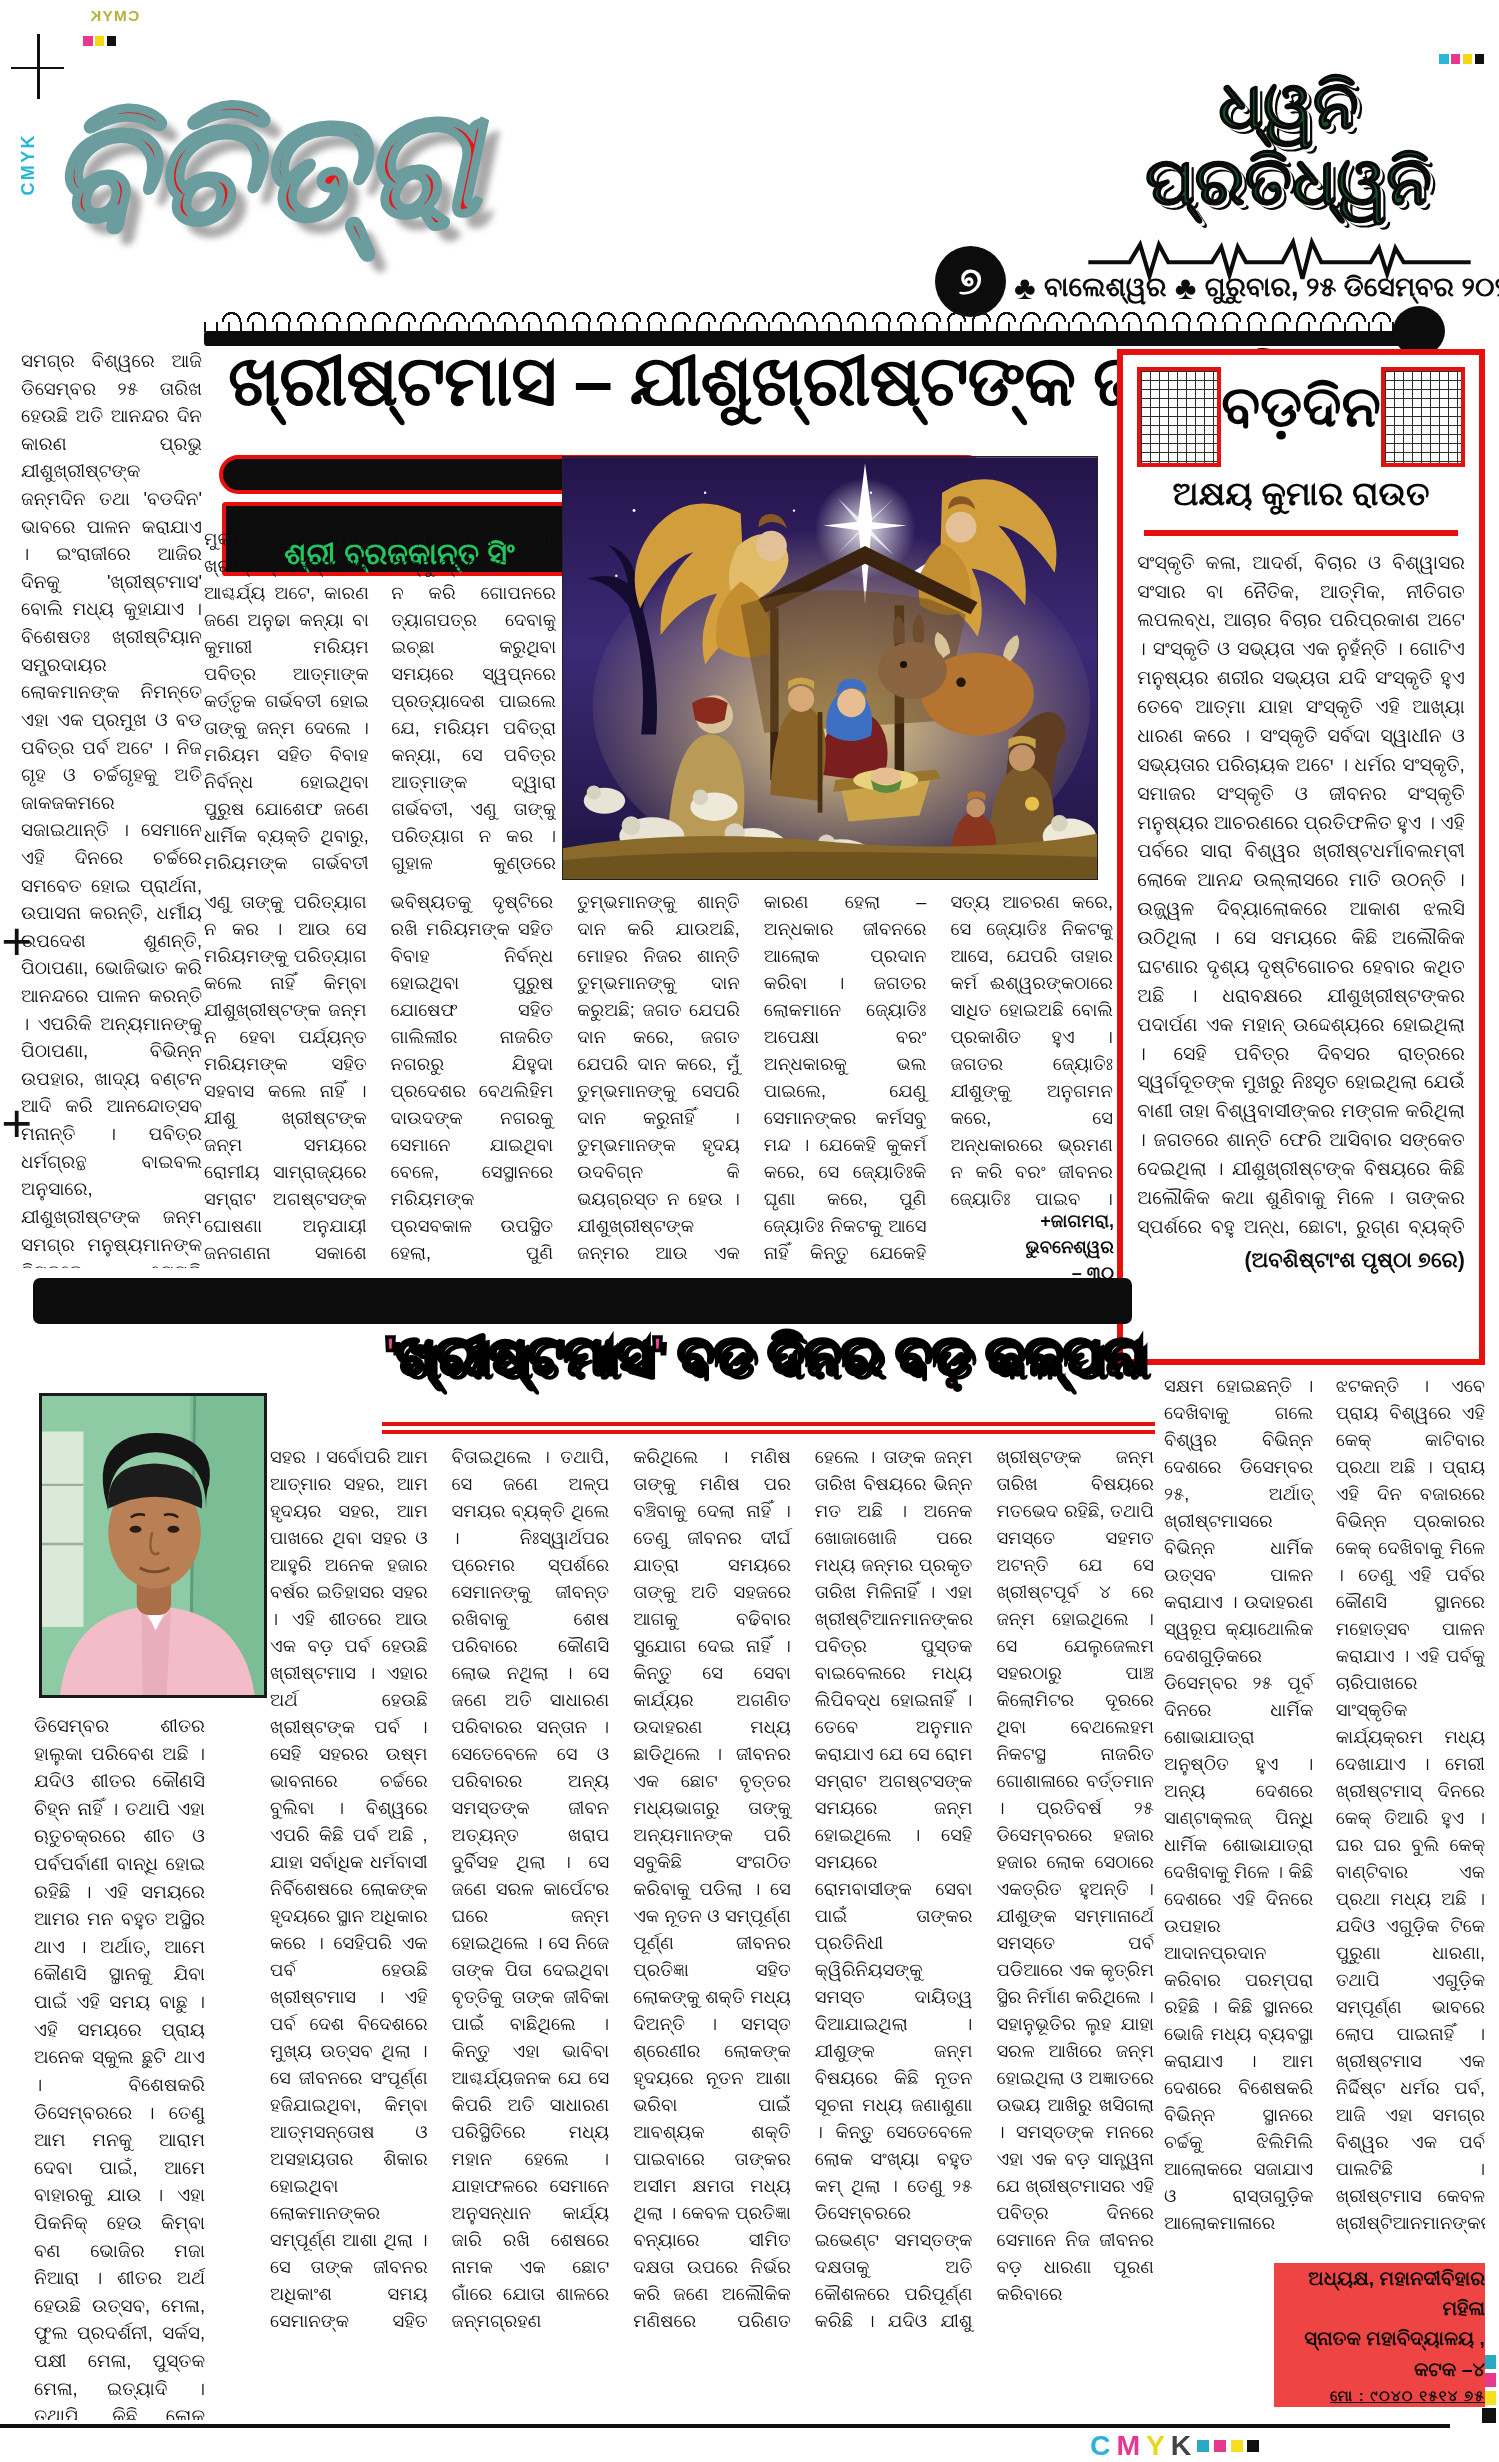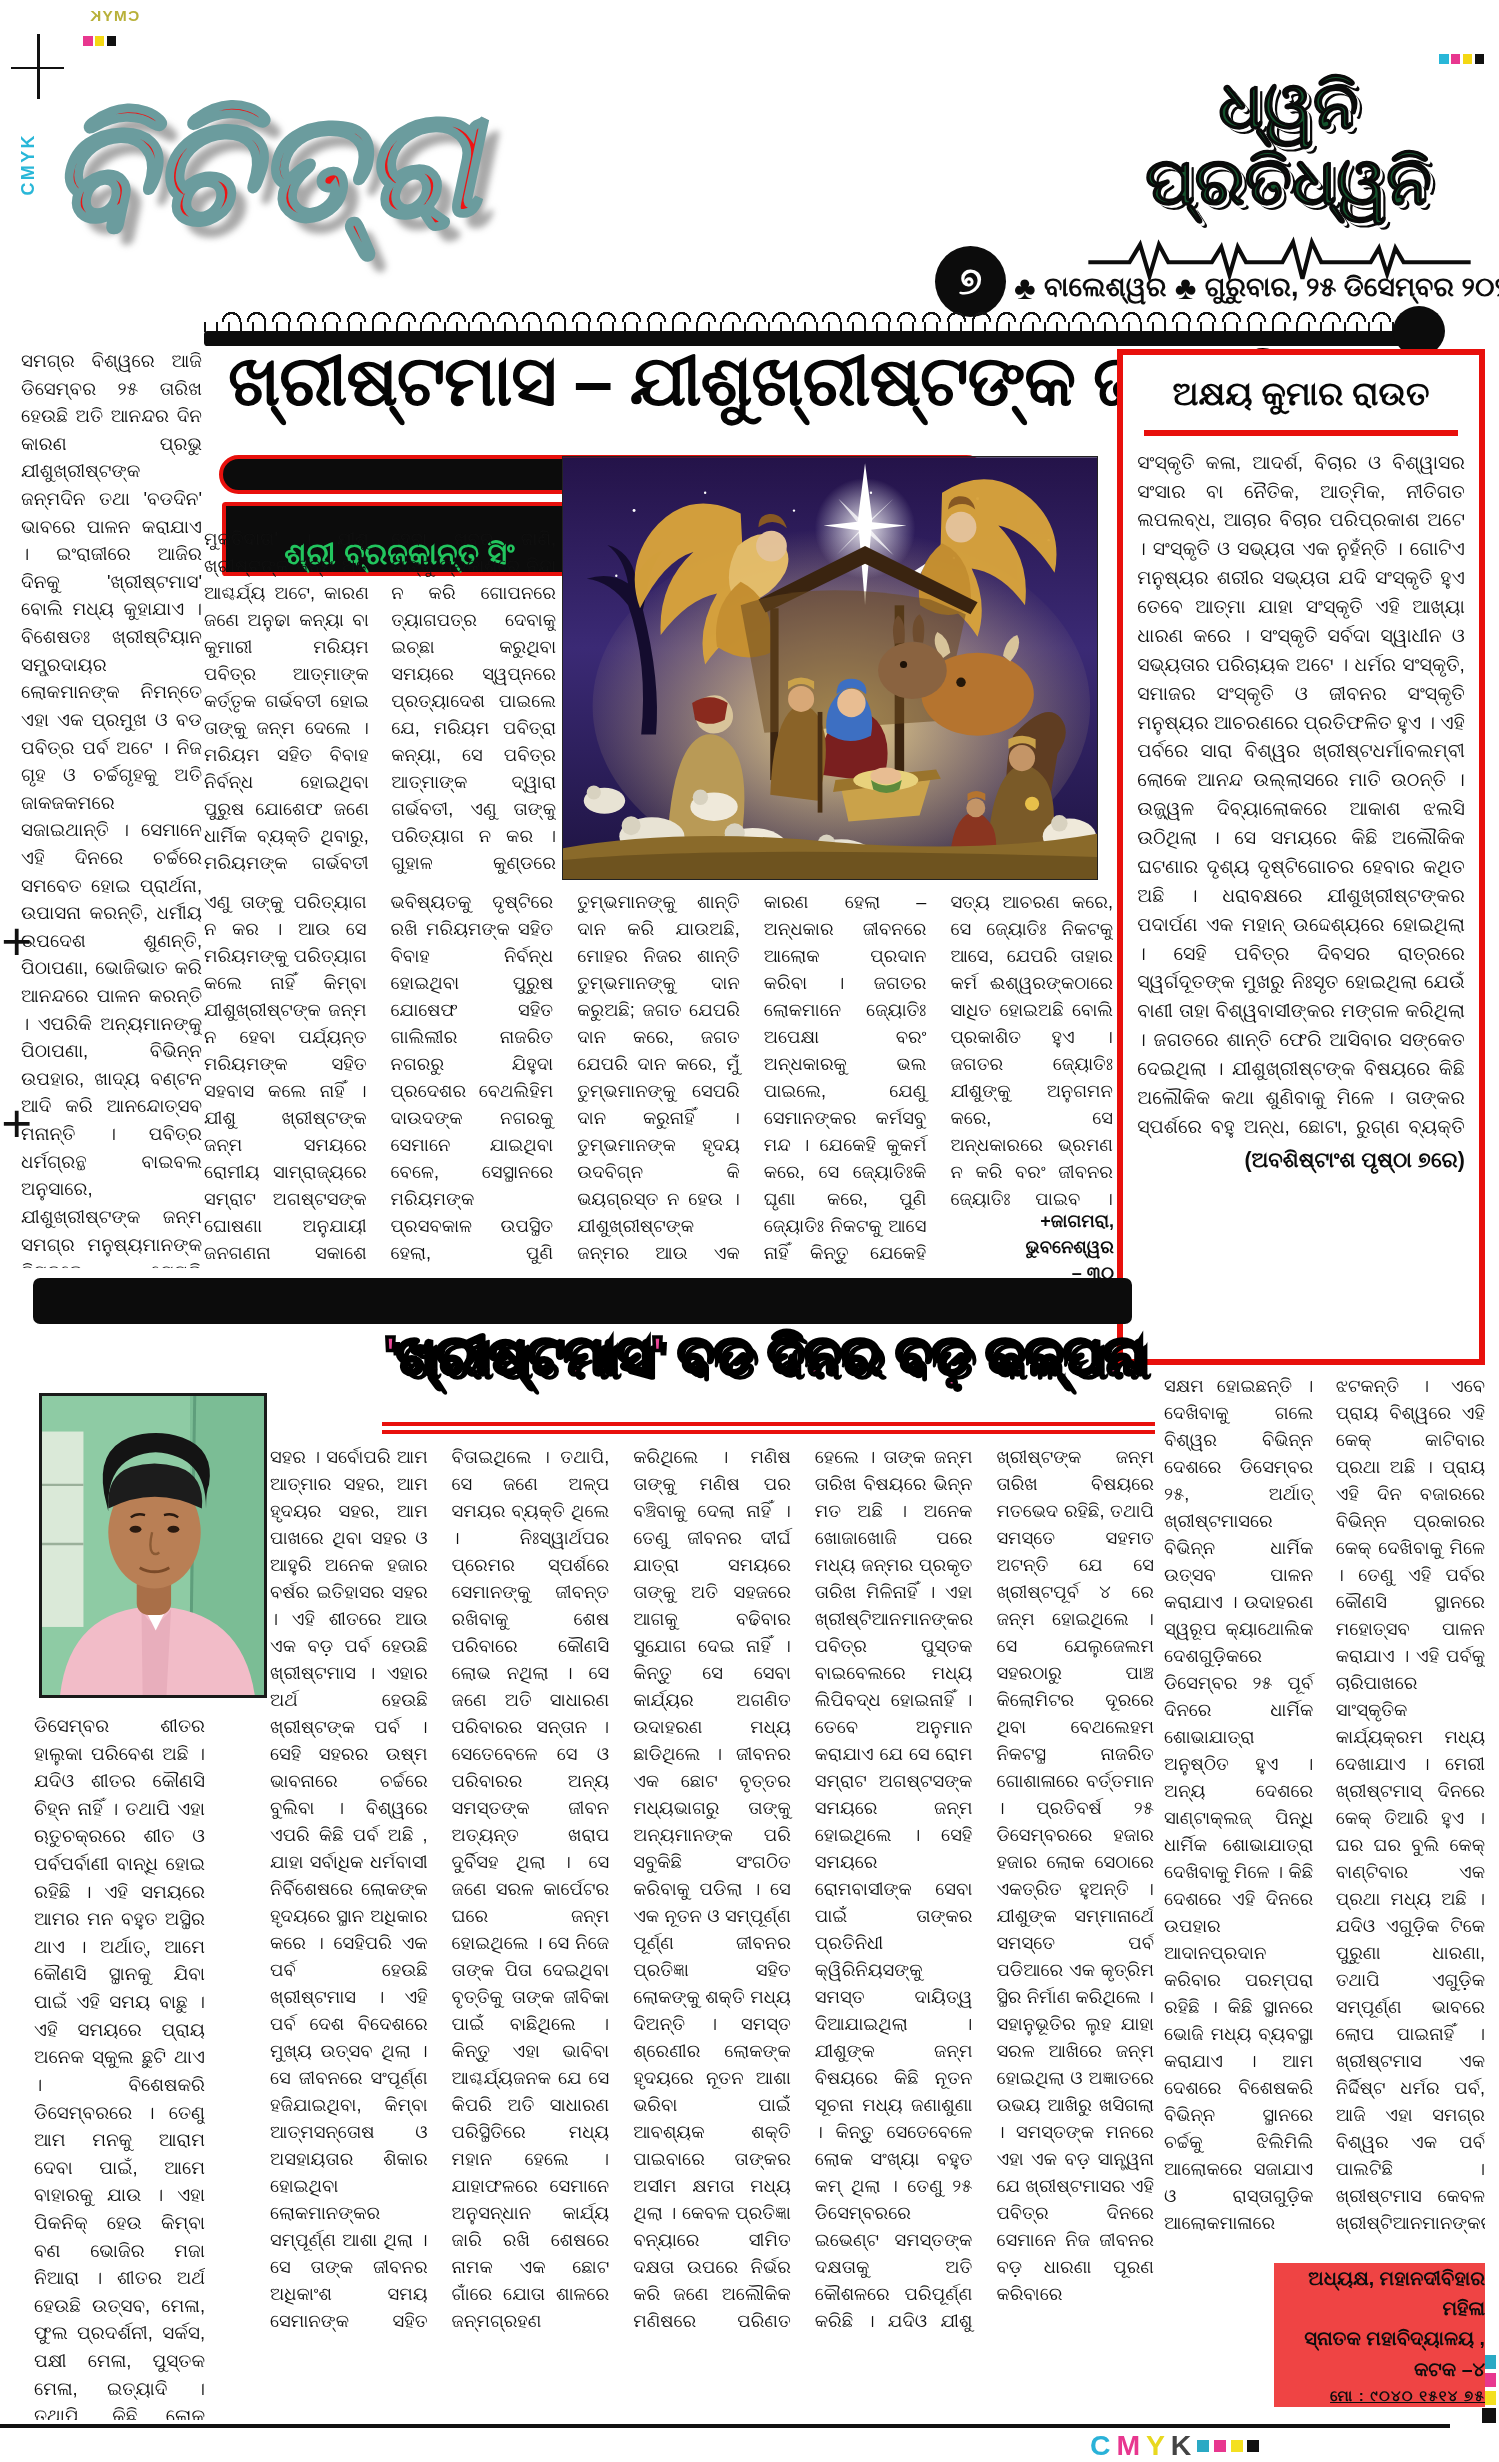--- a/index.html
+++ b/index.html
@@ -307,20 +307,25 @@
         <ellipse cx="70" cy="580" rx="35" ry="22" fill="#e8e3d4"></ellipse>
           <circle cx="52" cy="566" r="12" fill="#d8d2c0"></circle>
       </g>
 
       <path d="M0 660 q200 -35 460 -10 q250 20 445 -15 l0 80 -905 0 z" fill="#8a6a2a"></path>
       <path d="M0 680 q240 -25 905 -5 l0 40 -905 0 z" fill="#6e531f"></path>
     </svg>
   </div>
 
   <div class="redbox">
+    <div class="redbox-head">
+      <div class="grid-square"></div>
+      <div class="redbox-title">ବଡ଼ଦିନ</div>
+      <div class="grid-square"></div>
+    </div>
     <div class="redbox-author">ଅକ୍ଷୟ କୁମାର ରାଉତ</div>
     <div class="red-rule"></div>
     <div class="redbox-body body-text">ସଂସ୍କୃତି କଳା, ଆଦର୍ଶ, ବିଚାର ଓ ବିଶ୍ୱାସର ସଂସାର ବା ନୈତିକ, ଆତ୍ମିକ, ନୀତିଗତ ଲପଲବ୍ଧ, ଆଚାର ବିଚାର ପରିପ୍ରକାଶ ଅଟେ । ସଂସ୍କୃତି ଓ ସଭ୍ୟତା ଏକ ନୁହଁନ୍ତି । ଗୋଟିଏ ମନୁଷ୍ୟର ଶରୀର ସଭ୍ୟତା ଯଦି ସଂସ୍କୃତି ହୁଏ ତେବେ ଆତ୍ମା ଯାହା ସଂସ୍କୃତି ଏହି ଆଖ୍ୟା ଧାରଣ କରେ । ସଂସ୍କୃତି ସର୍ବଦା ସ୍ୱାଧୀନ ଓ ସଭ୍ୟତାର ପରିଚାୟକ ଅଟେ । ଧର୍ମର ସଂସ୍କୃତି, ସମାଜର ସଂସ୍କୃତି ଓ ଜୀବନର ସଂସ୍କୃତି ମନୁଷ୍ୟର ଆଚରଣରେ ପ୍ରତିଫଳିତ ହୁଏ । ଏହି ପର୍ବରେ ସାରା ବିଶ୍ୱର ଖ୍ରୀଷ୍ଟଧର୍ମାବଲମ୍ବୀ ଲୋକେ ଆନନ୍ଦ ଉଲ୍ଲାସରେ ମାତି ଉଠନ୍ତି । ଉଜ୍ଜ୍ୱଳ ଦିବ୍ୟାଲୋକରେ ଆକାଶ ଝଲସି ଉଠିଥିଲା । ସେ ସମୟରେ କିଛି ଅଲୌକିକ ଘଟଣାର ଦୃଶ୍ୟ ଦୃଷ୍ଟିଗୋଚର ହେବାର କଥିତ ଅଛି ।    ଧରାବକ୍ଷରେ ଯୀଶୁଖ୍ରୀଷ୍ଟଙ୍କର ପଦାର୍ପଣ ଏକ ମହାନ୍ ଉଦ୍ଦେଶ୍ୟରେ ହୋଇଥିଲା । ସେହି ପବିତ୍ର ଦିବସର ରାତ୍ରରେ ସ୍ୱର୍ଗଦୂତଙ୍କ ମୁଖରୁ ନିଃସୃତ ହୋଇଥିଲା ଯେଉଁ ବାଣୀ ତାହା ବିଶ୍ୱବାସୀଙ୍କର ମଙ୍ଗଳ କରିଥିଲା । ଜଗତରେ ଶାନ୍ତି ଫେରି ଆସିବାର ସଙ୍କେତ ଦେଇଥିଲା । ଯୀଶୁଖ୍ରୀଷ୍ଟଙ୍କ ବିଷୟରେ କିଛି ଅଲୌକିକ କଥା ଶୁଣିବାକୁ ମିଳେ । ତାଙ୍କର ସ୍ପର୍ଶରେ ବହୁ ଅନ୍ଧ, ଛୋଟା, ରୁଗ୍ଣ ବ୍ୟକ୍ତି ସୁସ୍ଥ ହୋଇଉଠୁଥିଲେ । ଏପରିକି ମୃତ ଶରୀରରେ ଜୀବନ ସଂଚାର ହେଉଥିଲା । ତାଙ୍କର କାର୍ଯ୍ୟକଳାପରେ ଥିଲା ଚମତ୍କାରିତା । ତାଙ୍କର, ଜୀବନ ଧାରଣ ପ୍ରଣାଳୀ ଥିଲା ସାଧାରଣ ଓ ନିରାଡମ୍ବର । ତାଙ୍କର ବିଶେଷ ଗୁଣ ଥିଲା ଶତ୍ରୁମାନଙ୍କୁ କ୍ଷମା ପ୍ରଦାନ କରିବା । ସେ ଥିଲେ ଜନକଲ୍ୟାଣକାରୀ, ତାଙ୍କର କର୍ମଥିଲା ଅତି ଉଚ୍ଚକୋଟୀର । ସମସ୍ତ ସ୍ୱର୍ଗୀୟ ଓ ଈଶ୍ୱରୀୟ ଗୁଣରେ ସେ ଭୂଷିତ ହୋଇଥିଲେ ।</div>
     <div class="redbox-cont">(ଅବଶିଷ୍ଟାଂଶ ପୃଷ୍ଠା ୭ରେ)</div>
   </div>
 
   <div class="divider-band"></div>
 
 
   <div class="photo">

